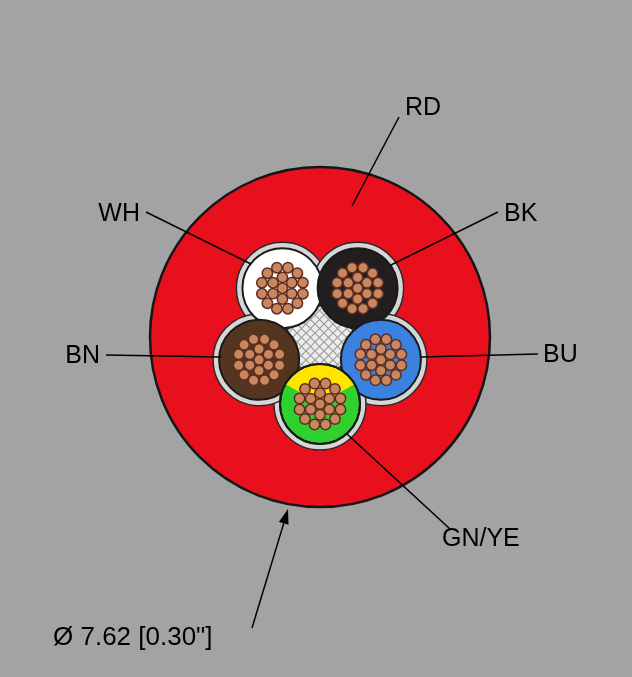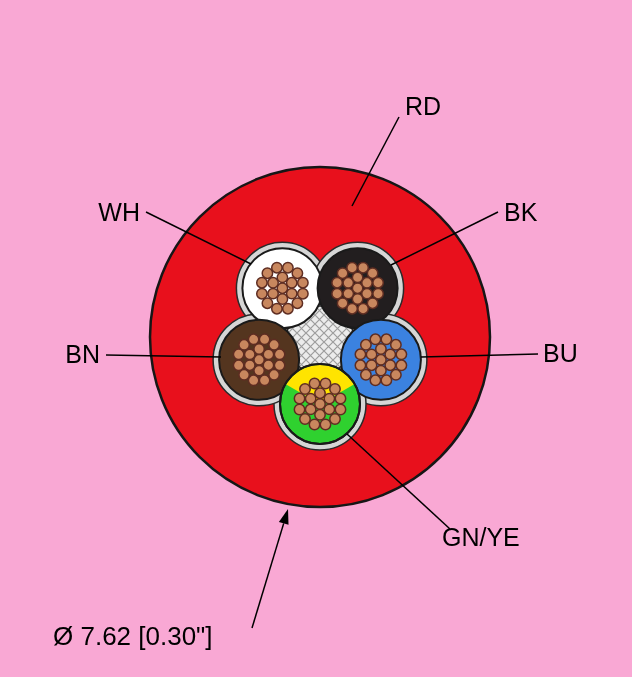--- a/index.html
+++ b/index.html
@@ -1,16 +1,16 @@
 <!DOCTYPE html>
 <html><head>
 <meta charset="utf-8">
 <style>
   html,body{margin:0;padding:0;background:#ffffff;}
-  .stage{position:relative;width:632px;height:677px;background:#f9a8d4;overflow:hidden;}
+  .stage{position:relative;width:632px;height:677px;background:#a3a3a3;overflow:hidden;}
   svg{display:block;}
   svg text{font-family:"Liberation Sans", sans-serif;font-size:25px;fill:#000;}
   svg text.dim{font-size:26px;}
   .outline{stroke:#1a1a1a;stroke-width:2;}
   .outline2{stroke:#161616;stroke-width:2.5;}
   .outline-thin{stroke:#2a2a2a;stroke-width:1.5;}
   .backing{stroke:#2a2a2a;stroke-width:1.5;}
   .leader{stroke:#000;stroke-width:1.5;fill:none;}
 </style>
 </head>

